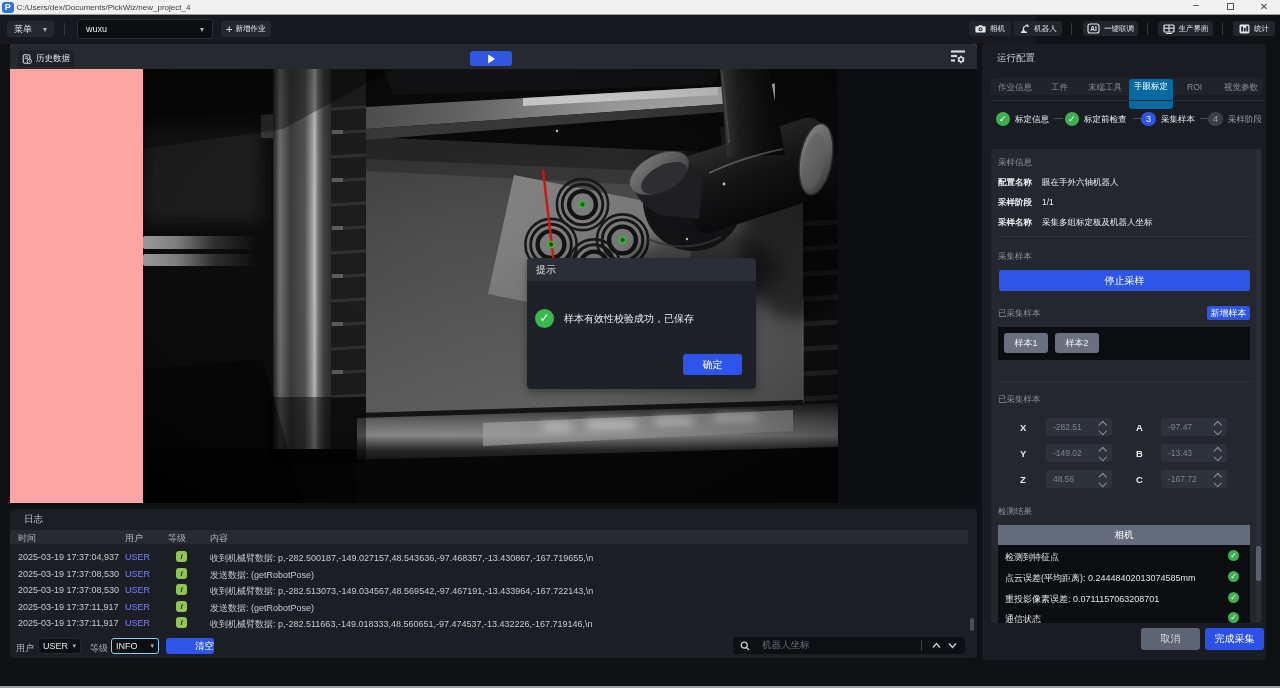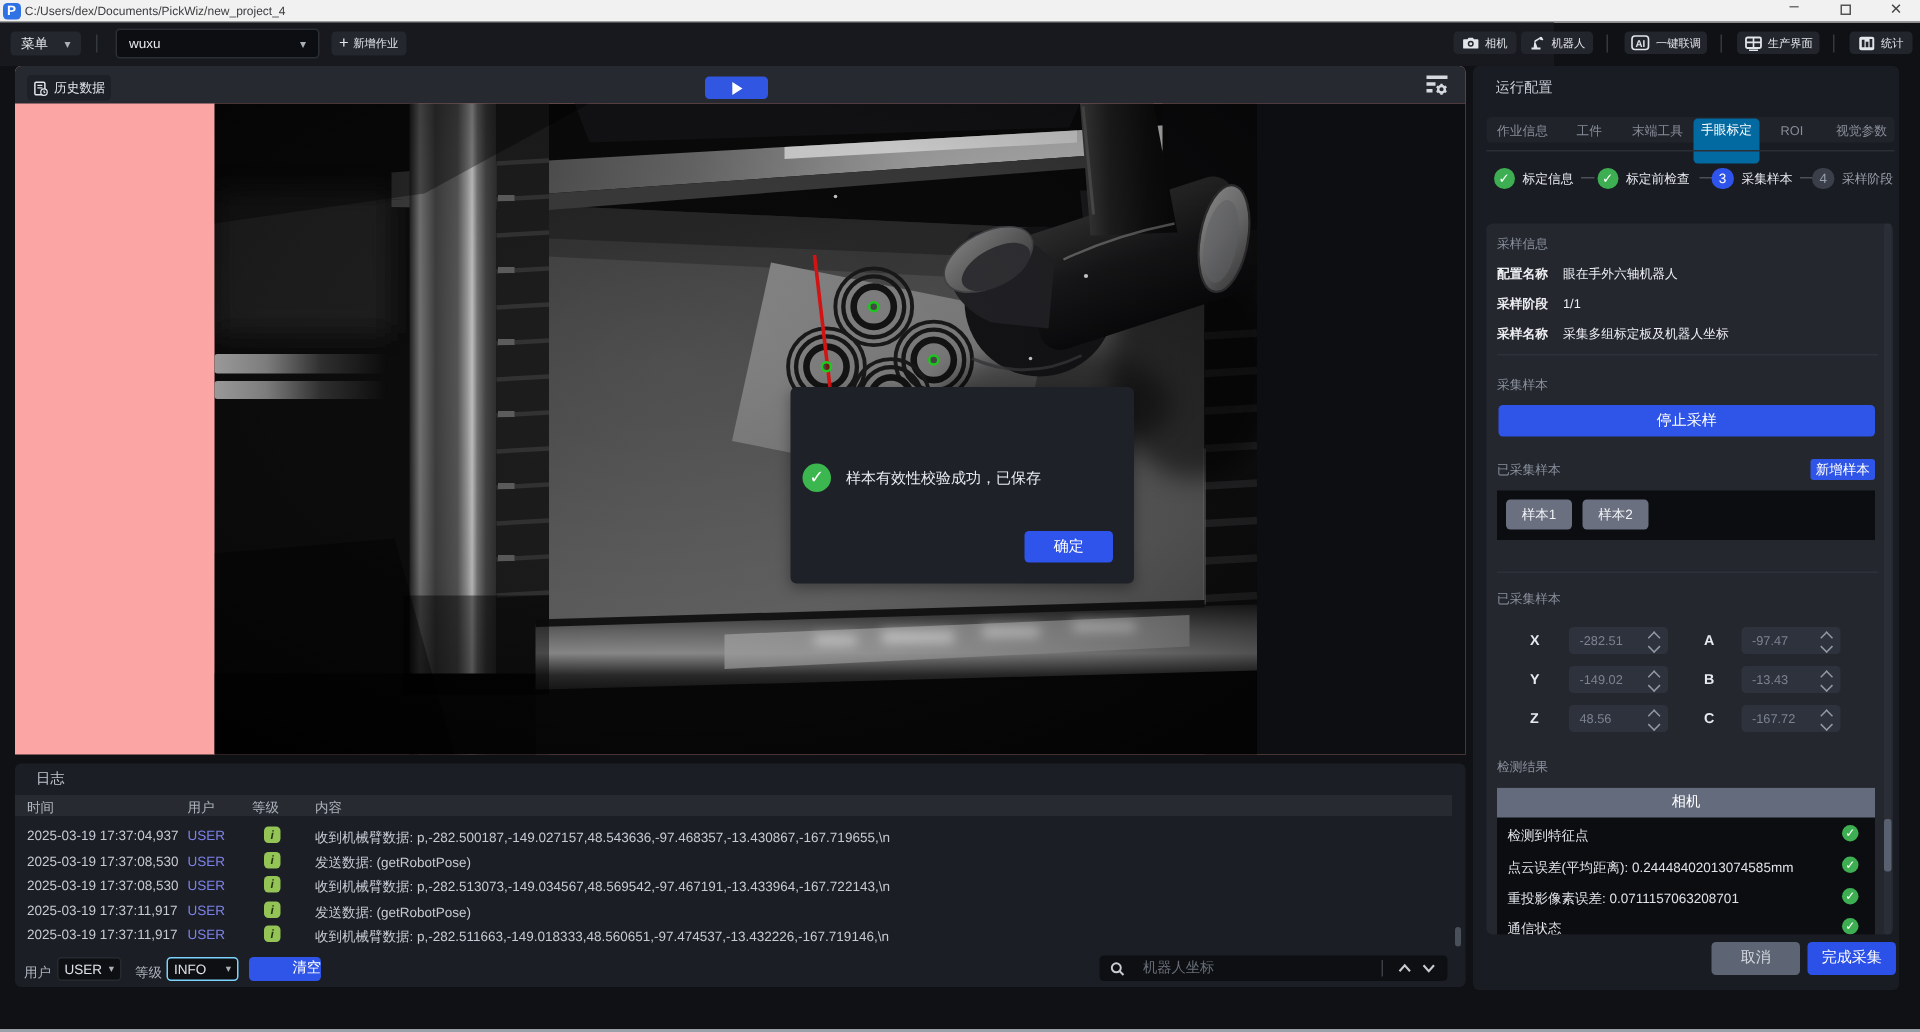--- a/index.html
+++ b/index.html
@@ -304,20 +304,21 @@
       <circle cx="408" cy="175.5" r="3"></circle>
       <circle cx="479.5" cy="171" r="3"></circle>
     </g>
     <rect width="695" height="434" fill="url(#vin)"></rect>
     <polygon points="0,0 250,0 140,60 0,80" fill="#000" opacity=".35"></polygon>
     <polygon points="0,300 120,290 160,434 0,434" fill="#000" opacity=".4"></polygon>
   </svg>
   </div>
 
   <div class="ab" style="left:517px;top:214px;width:229px;height:131px;background:#1e2128;border-radius:4px;box-shadow:0 3px 9px rgba(0,0,0,.35)">
+    <div class="ab" style="left:0;top:0;width:229px;height:23px;background:#2a2e36;border-radius:4px 4px 0 0;color:#dfe3e9;font-size:10px;line-height:23px;padding-left:9px">提示</div>
     <div class="ab" style="left:8px;top:51px;width:19px;height:19px;border-radius:50%;background:#3cb64e;color:#fff;font-size:12px;text-align:center;line-height:19px">✓</div>
     <div class="ab" style="left:37px;top:54px;color:#e8ebf0;font-size:10px">样本有效性校验成功，已保存</div>
     <div class="ab" style="left:156px;top:96px;width:59px;height:21px;background:#2f54eb;border-radius:3px;color:#fff;font-size:10px;text-align:center;line-height:21px">确定</div>
   </div>
 </div>
 
 <div class="ab" style="left:10px;top:509px;width:967px;height:149px;background:#1b1e24;border-radius:4px" id="logpanel">
   <div class="ab" style="left:14px;top:4px;font-size:9.5px;color:#c3c8d0">日志</div>
   <div class="ab" style="left:0;top:21px;width:958px;height:14px;background:#272b31"></div>
   <div class="ab" style="left:8px;top:23px;font-size:9px;color:#aeb4bd">时间</div>

